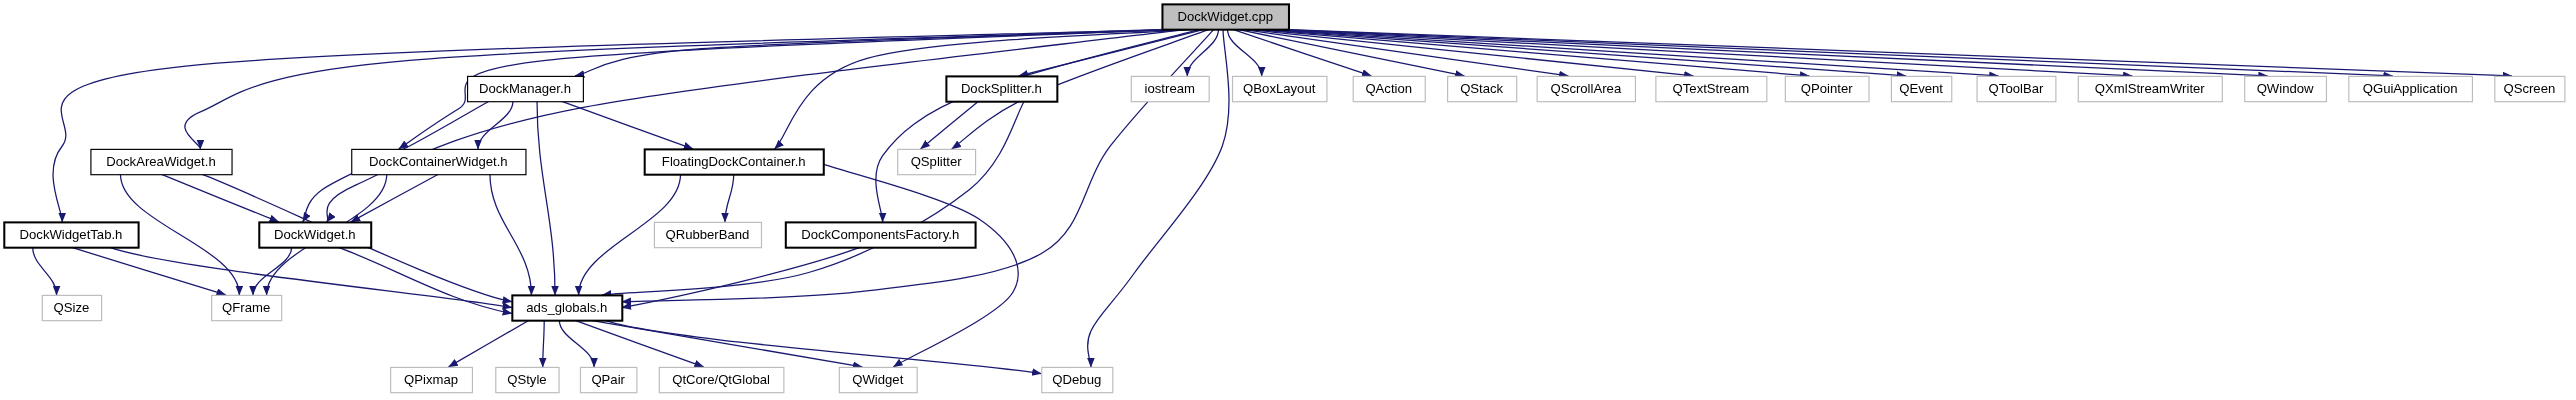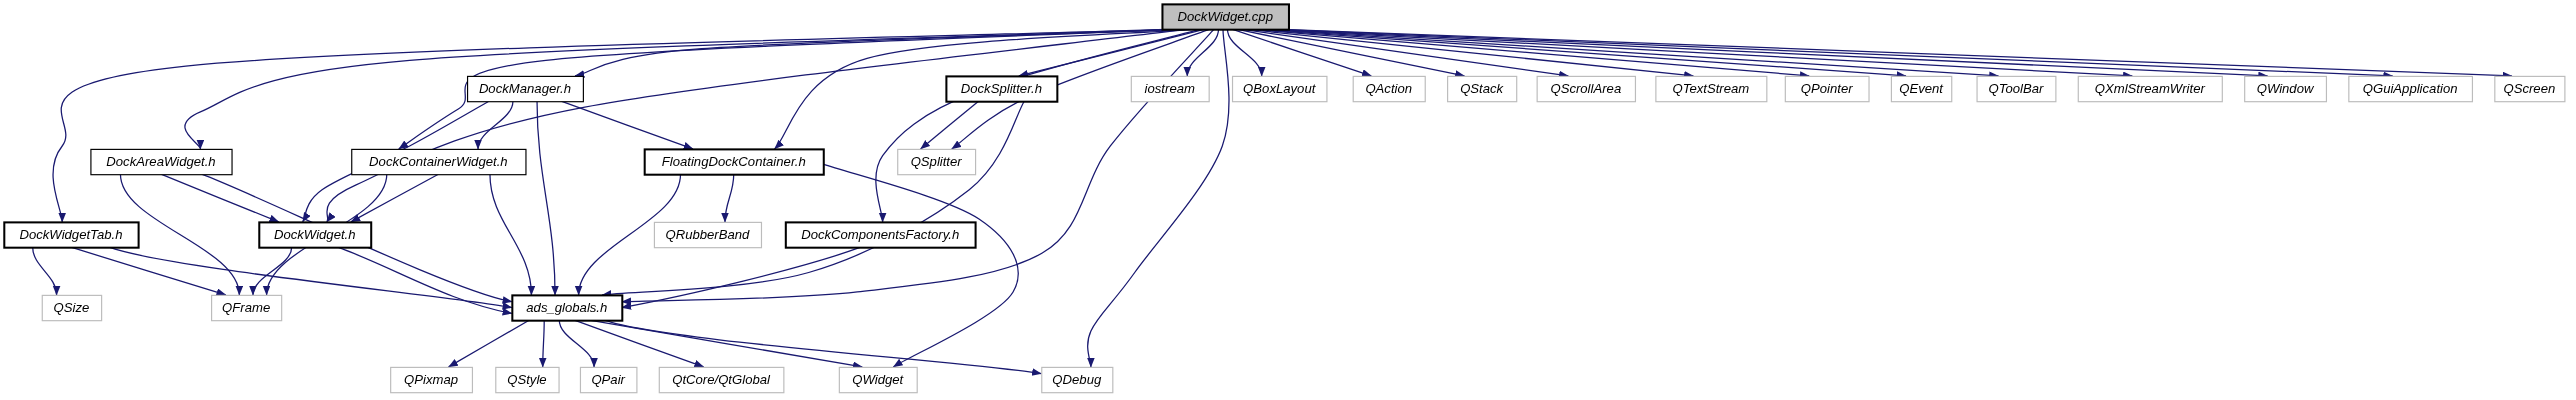--- a/index.html
+++ b/index.html
@@ -1,16 +1,16 @@
 <!DOCTYPE html>
 <html><head>
 <meta charset="utf-8">
 <style>
   html,body{margin:0;padding:0;background:#ffffff;}
-  .graph-wrap{position:relative;width:2576px;height:400px;background:#ffffff;overflow:hidden;font-style:italic;}
+  .graph-wrap{position:relative;width:2576px;height:400px;background:#ffffff;overflow:hidden;}
   svg{display:block;}
   .node-label{font-family:"Liberation Sans", sans-serif;font-size:13.5px;fill:#000000;text-anchor:middle;}
   .edge-path{fill:none;}
 </style>
 </head>
 <body>
 
 <div class="graph-wrap">
   <svg id="graph" width="2576" height="400" viewBox="0 0 2645 411" xmlns="http://www.w3.org/2000/svg">
       <defs>

